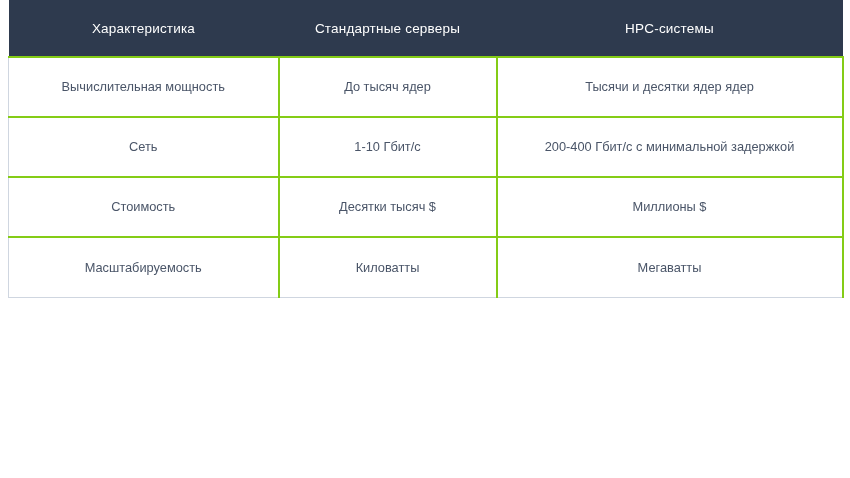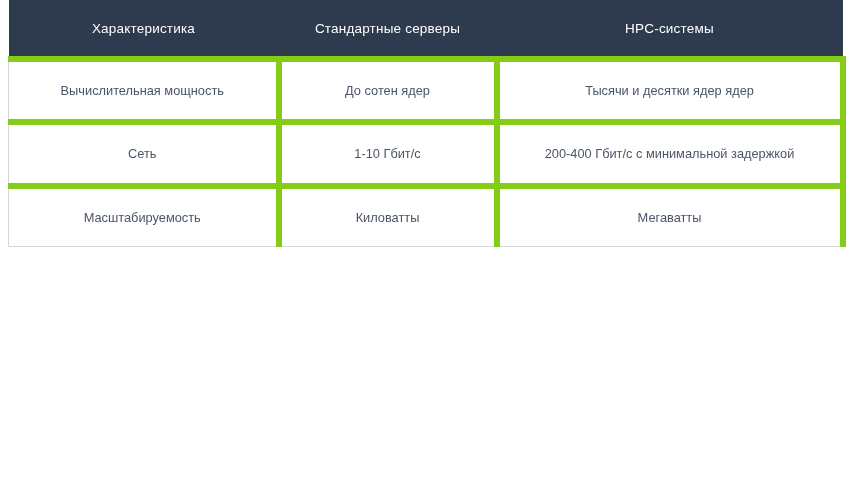--- a/index.html
+++ b/index.html
@@ -49,21 +49,21 @@
     border: none;
   }
   tbody td {
     background: #ffffff;
     color: #4a5568;
     font-size: 12.8px;
     font-weight: 400;
     height: 60px;
     text-align: center;
     vertical-align: middle;
-    border: 6px solid #84cc16;
+    border: 2px solid #84cc16;
     line-height: 1.35;
     padding: 20px 10px;
     box-sizing: border-box;
   }
   tbody tr td:first-child {
     border-left: 1px solid #cfd6e0;
   }
   tbody tr:last-child td {
     border-bottom: 1px solid #cfd6e0;
   }
@@ -94,27 +94,32 @@
       <thead>
         <tr>
           <th>Характеристика</th>
           <th>Стандартные серверы</th>
           <th>HPC-системы</th>
         </tr>
       </thead>
       <tbody>
         <tr>
           <td>Вычислительная мощность</td>
-          <td>До сотен ядер</td>
+          <td>До тысяч ядер</td>
           <td>Тысячи и десятки ядер ядер</td>
         </tr>
         <tr>
           <td>Сеть</td>
           <td>1-10 Гбит/с</td>
           <td>200-400 Гбит/с с минимальной задержкой</td>
+        </tr>
+        <tr>
+          <td>Стоимость</td>
+          <td>Десятки тысяч $</td>
+          <td>Миллионы $</td>
         </tr>
         <tr>
           <td>Масштабируемость</td>
           <td>Киловатты</td>
           <td>Мегаватты</td>
         </tr>
       </tbody>
     </table>
   </div>
 </div>

